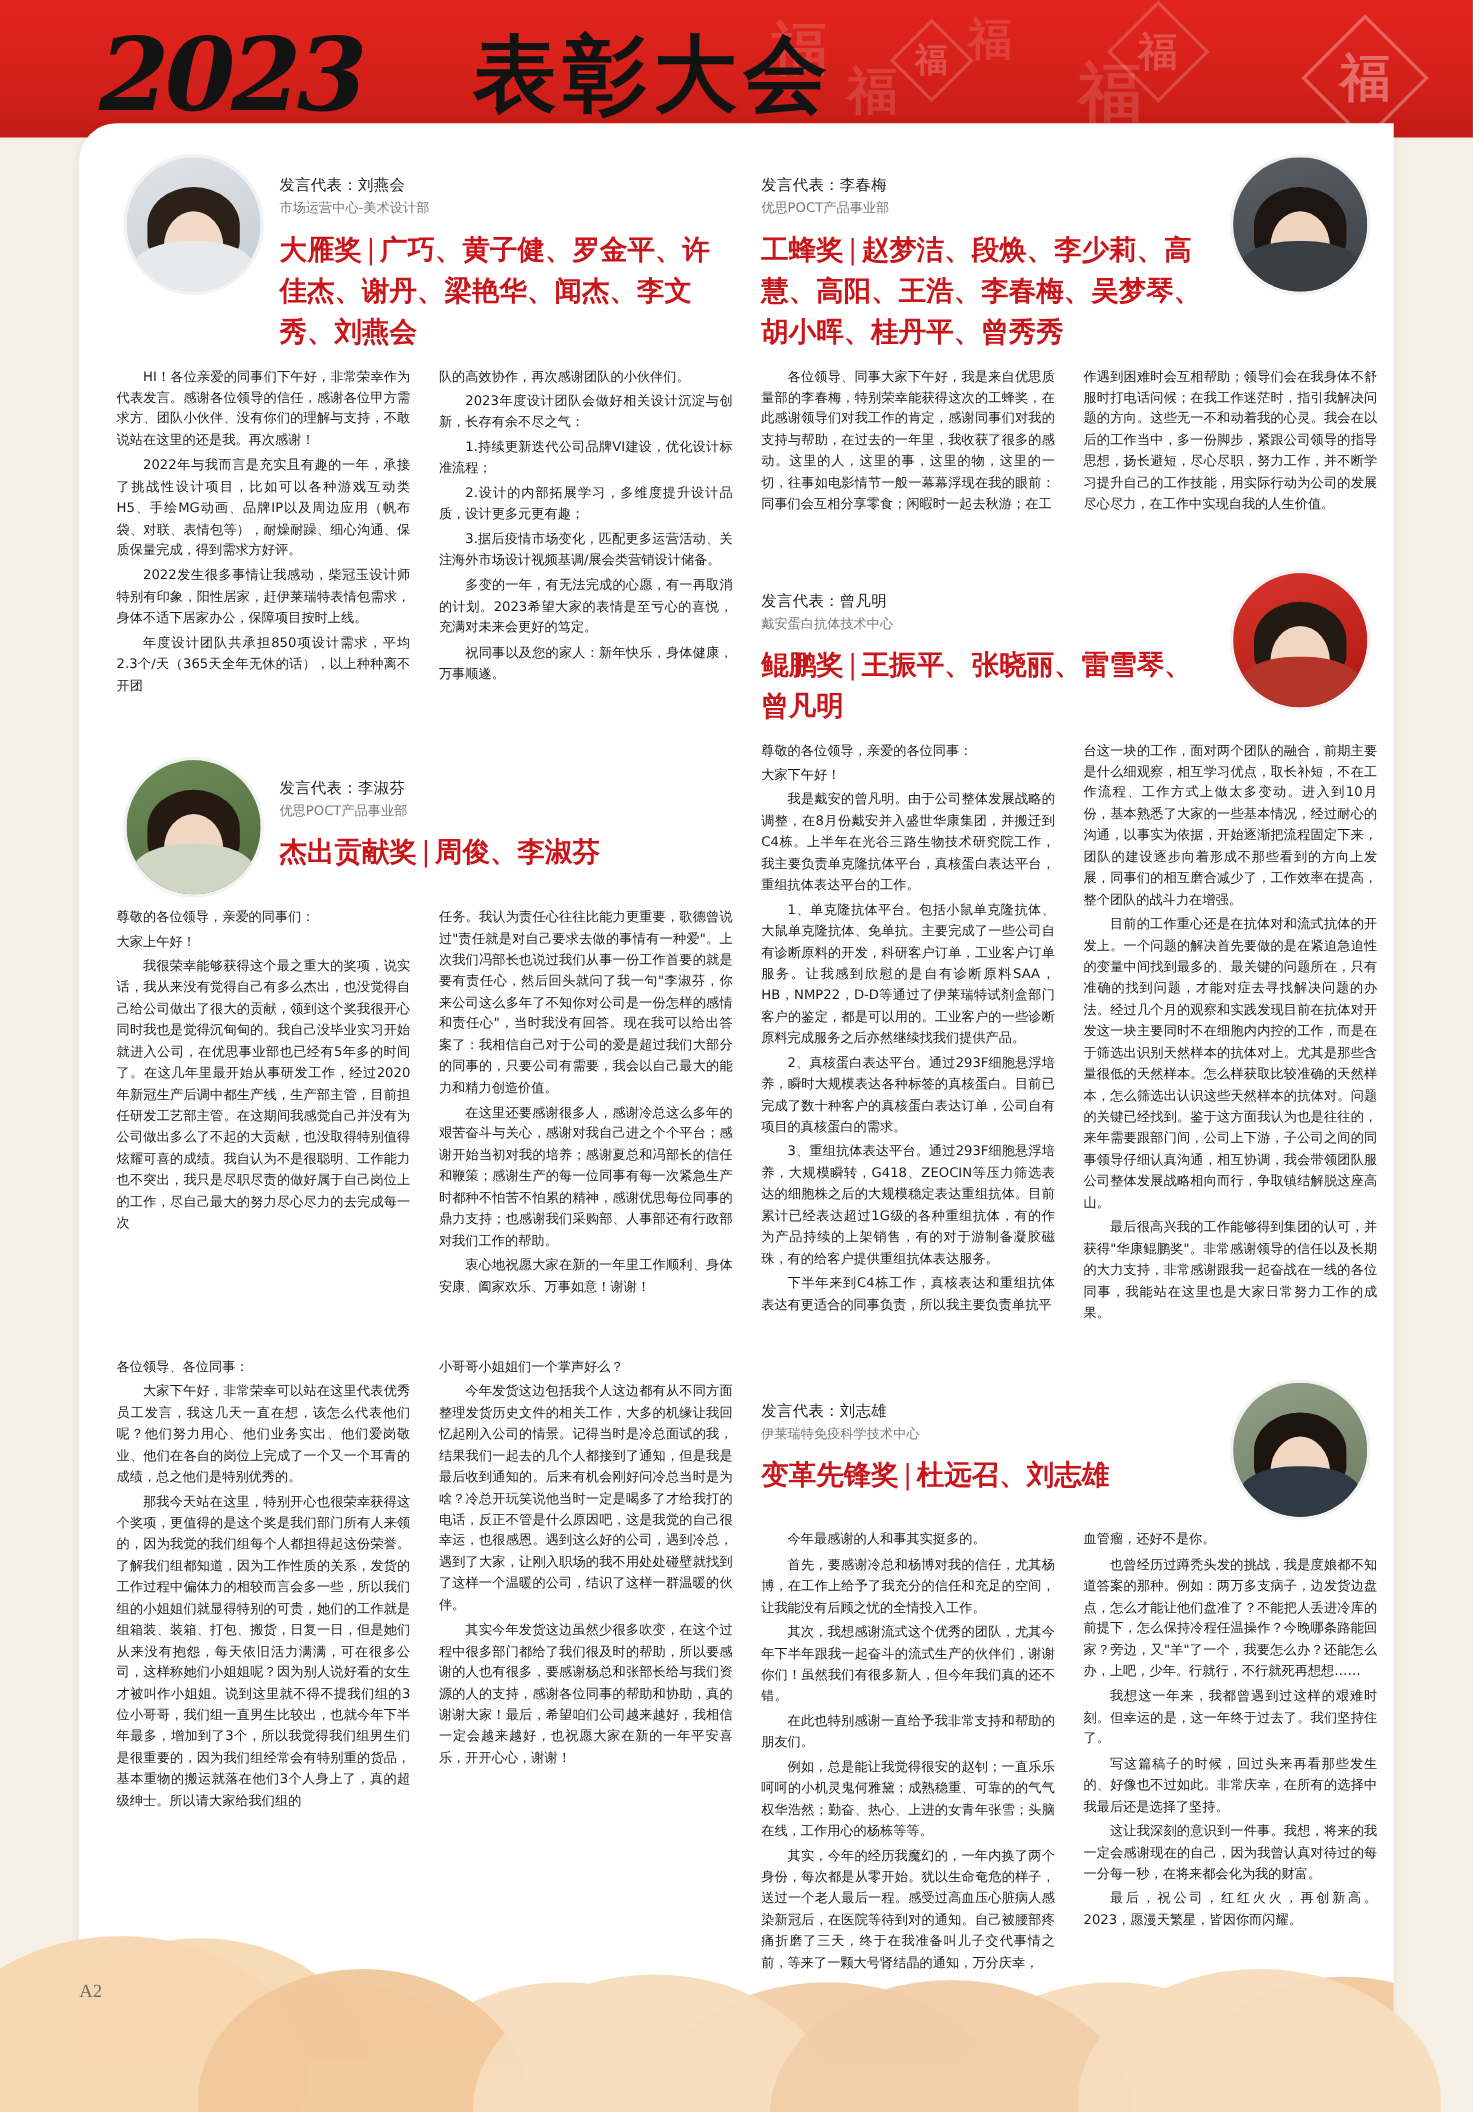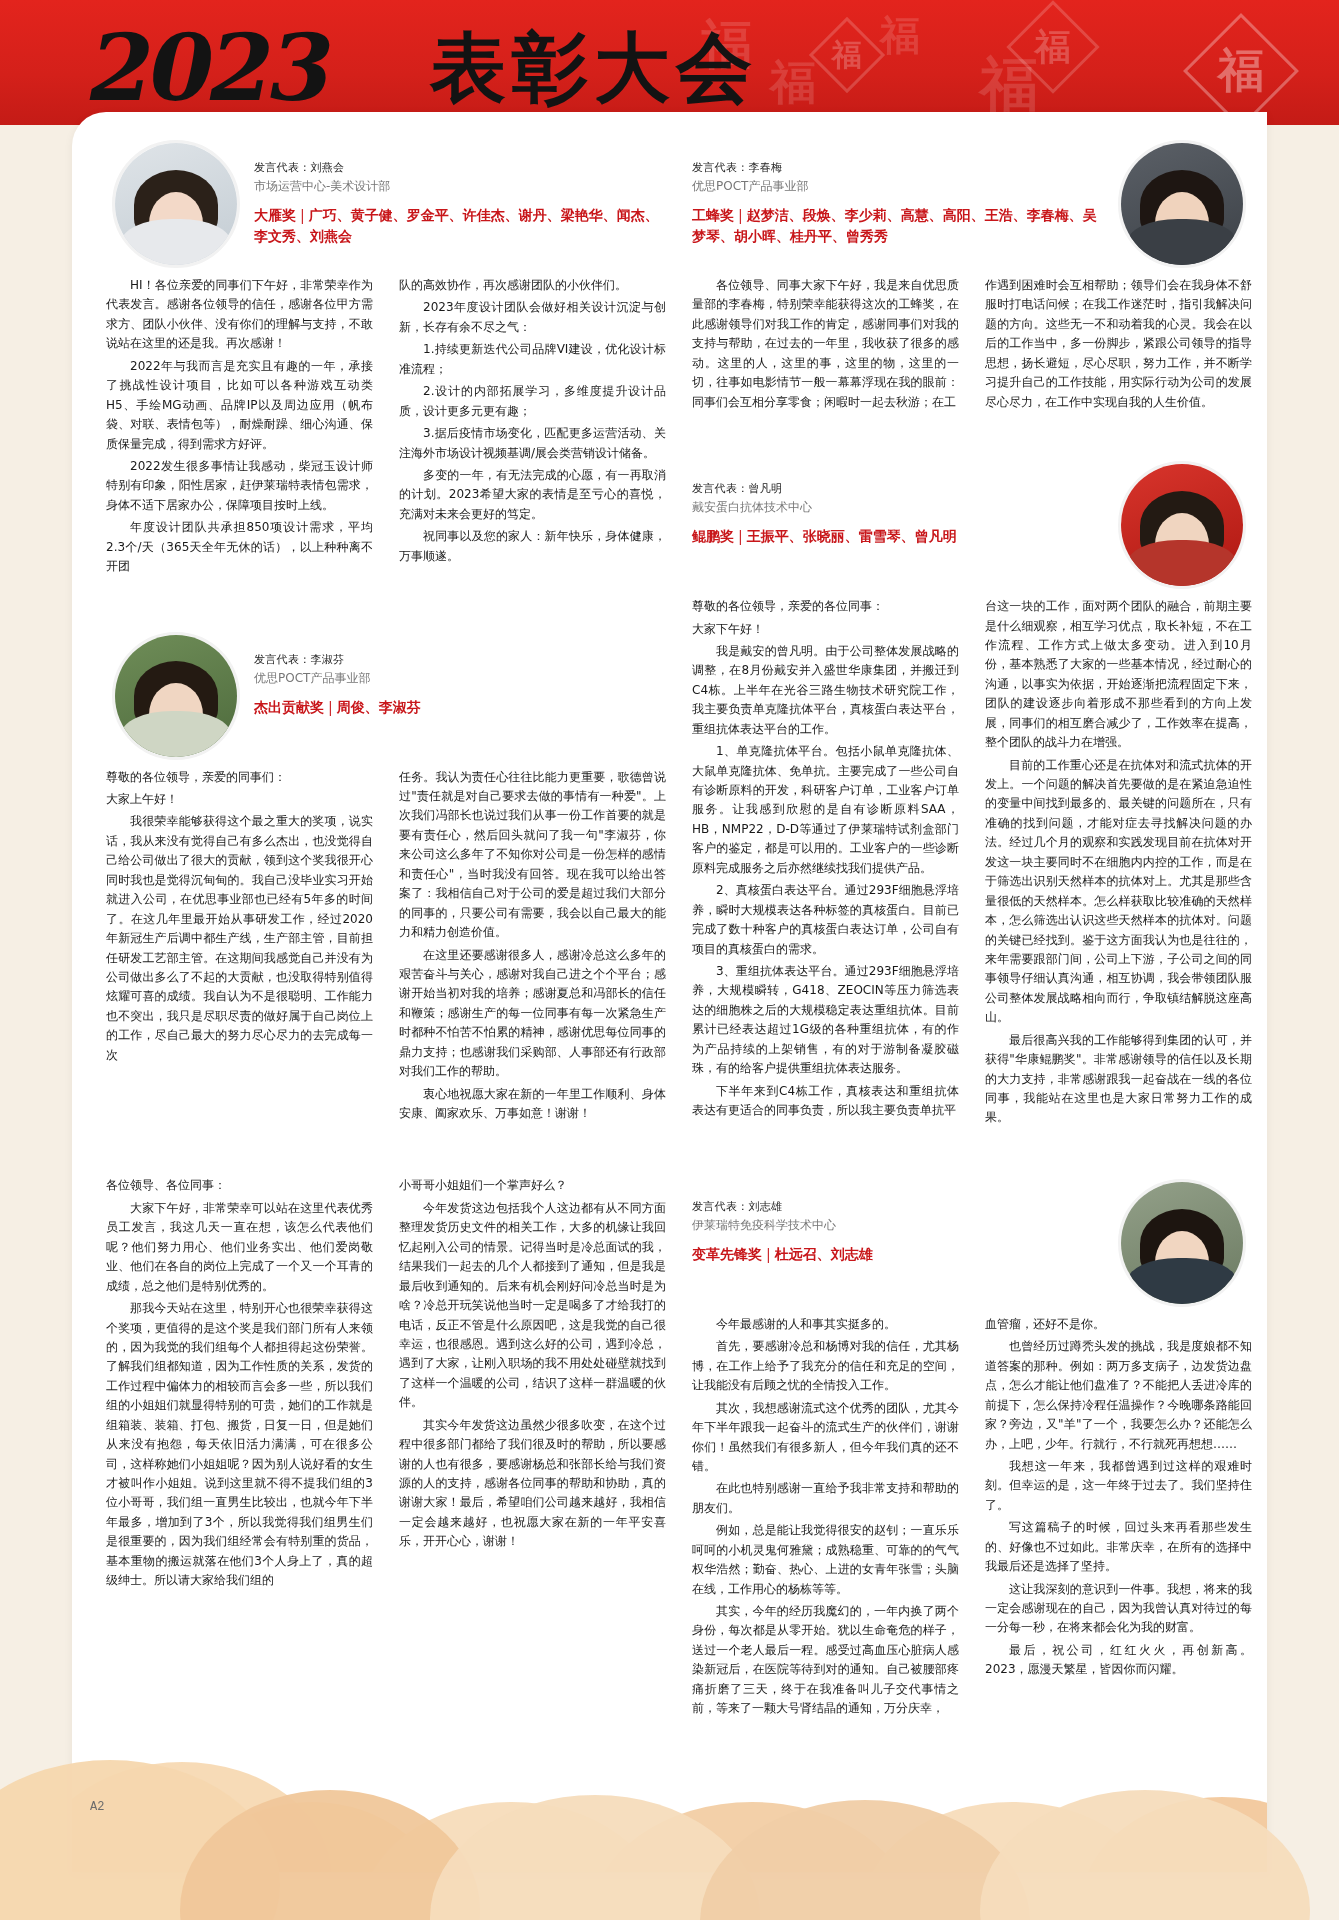--- a/index.html
+++ b/index.html
@@ -62,23 +62,23 @@
     box-shadow: 0 2px 10px rgba(0,0,0,0.06);
     overflow: hidden;
   }
   
   .cloud {
     position: absolute;
     border-radius: 50%;
     opacity: 0.95;
   }
   .page-num {
-    position: absolute; left: 90px; top: 1800px;
-    font-size: 12px; color: #6b6b6b;
-    font-family: Liberation Mono, monospace;
+    position: absolute; left: 72px; top: 1800px;
+    font-size: 17px; color: #6b6b6b;
+    font-family: Liberation Serif, serif;
   }
   
   .col-left  { position: absolute; left: 34px;  top: 22px; width: 560px; }
   .col-right { position: absolute; left: 620px; top: 22px; width: 560px; }
 
   .block { position: relative; margin-bottom: 14px; }
 
   .head {
     position: relative;
     min-height: 130px;
@@ -90,28 +90,28 @@
   .avatar {
     position: absolute; left: 6px; top: 6px;
     width: 128px; height: 128px;
     border-radius: 50%;
     border: 3px solid #f2f2f2;
     overflow: hidden;
   }
   .head.right-photo .avatar { left: auto; right: 6px; }
 
   .speaker-line {
-    font-size: 11px; color: #222; letter-spacing: .3px;
+    font-size: 14px; color: #222; letter-spacing: .3px;
     margin-bottom: 3px;
   }
   .dept-line {
     font-size: 12px; color: #777; margin-bottom: 10px;
   }
   .award-line {
-    font-size: 14px; color: #c8161a; font-weight: bold;
+    font-size: 25px; color: #c8161a; font-weight: bold;
     line-height: 1.5;
     font-family: "DejaVu Serif", "Liberation Serif", serif;
   }
   .award-line .sep { color: #c8161a; padding: 0 4px; font-weight: normal; }
 
   .body {
     margin-top: 12px;
     display: flex;
     gap: 26px;
   }

